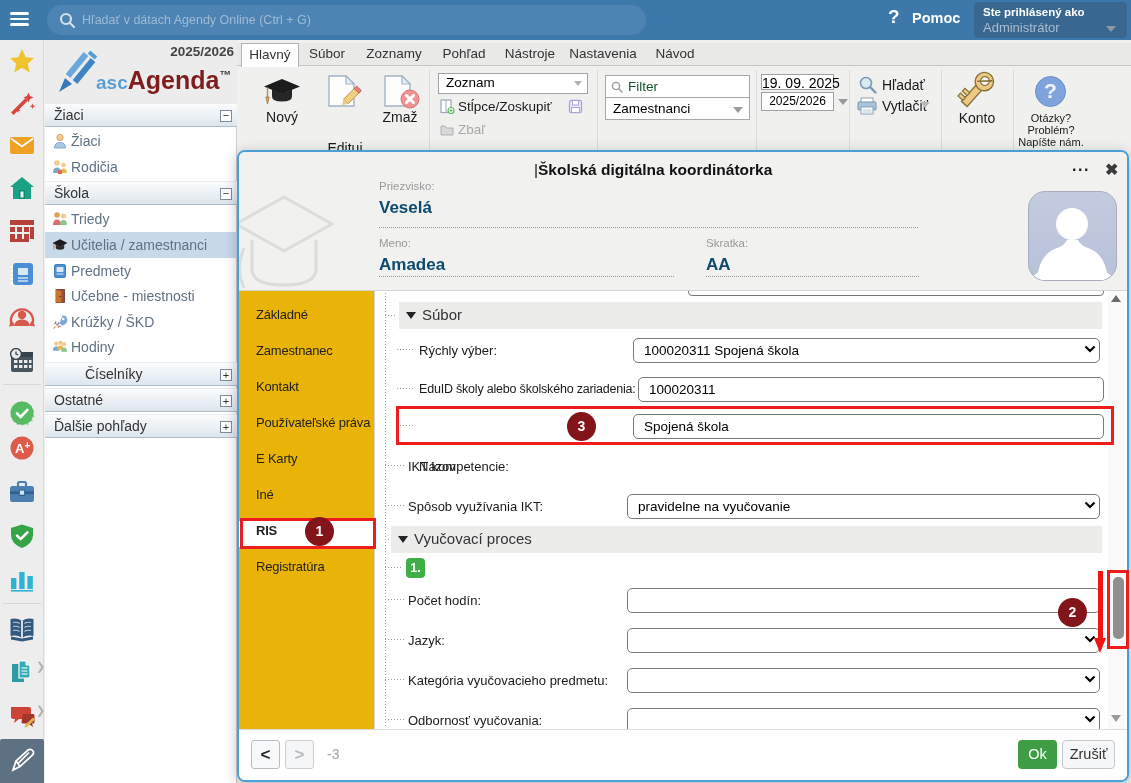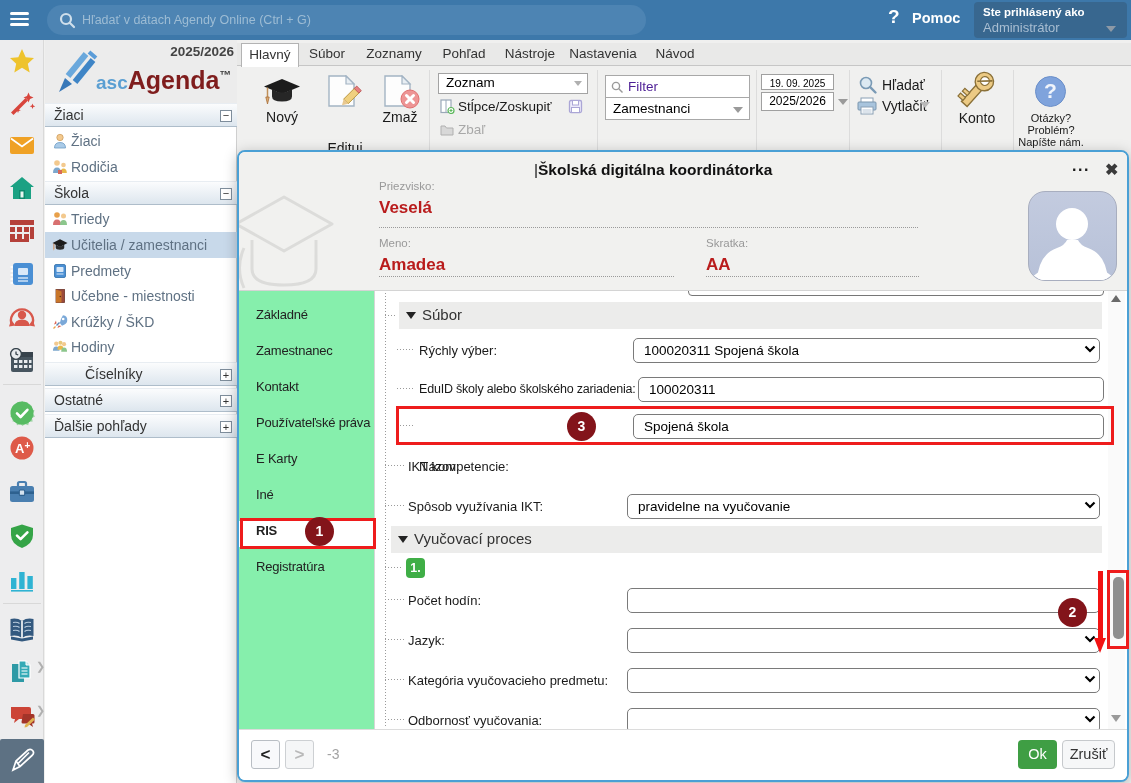--- a/index.html
+++ b/index.html
@@ -47,24 +47,24 @@
 .rlabel { position:absolute; font-size:14px; color:#1a1a1a; }
 .rsmall { position:absolute; font-size:13.5px; color:#1a1a1a; }
 
 
 .dialog { position:absolute; left:237px; top:150px; width:892px; height:632px; background:#fff; border:2px solid #4aa0d5; border-radius:8px; box-shadow:0 3px 14px rgba(0,0,0,0.25); }
 .dhead { position:absolute; left:0; top:0; width:888px; height:139px; background:#f1f1ef; border-bottom:1px solid #d4d4d4; border-radius:6px 6px 0 0; overflow:hidden; }
 .dtitle { position:absolute; left:295px; top:9px; font-size:15.5px; font-weight:bold; color:#111; }
 .ddots { position:absolute; left:833px; top:5px; font-size:16px; font-weight:bold; color:#1a1a1a; letter-spacing:1.5px; }
 .dx { position:absolute; left:866px; top:8px; font-size:16px; font-weight:bold; color:#3a3a3a; }
 .flabel { position:absolute; font-size:11.5px; color:#999; }
-.fval { position:absolute; font-size:17px; font-weight:bold; color:#b91c1c; }
+.fval { position:absolute; font-size:17px; font-weight:bold; color:#0c4a6e; }
 .dotline { position:absolute; height:1px; background-image:linear-gradient(to right,#9a9a9a 1px, transparent 1px); background-size:2px 1px; }
 
-.dnav { position:absolute; left:0; top:139px; width:135px; height:438px; background:#86efac; }
+.dnav { position:absolute; left:0; top:139px; width:135px; height:438px; background:#eab308; }
 .dnav-item { position:absolute; left:17px; font-size:13px; letter-spacing:-0.2px; color:#222; white-space:nowrap; }
 .dnav-line { position:absolute; left:135px; top:139px; width:1px; height:438px; background:#d6d6d6; }
 .dbody { position:absolute; left:136px; top:139px; width:733px; height:438px; background:#fff; overflow:hidden; }
 
 .secbar { position:absolute; background:#ececeb; height:27px; }
 .secbar .tri { position:absolute; left:7px; top:10px; width:0; height:0; border-left:5.5px solid transparent; border-right:5.5px solid transparent; border-top:7px solid #222; }
 .secbar .stxt { position:absolute; left:23px; top:4px; font-size:15px; color:#333; }
 .ctl { position:absolute; height:25px; background:#fff; border:1px solid #7a7a7a; border-radius:5px; font-size:13.5px; color:#000; line-height:23px; padding-left:10px; }
 .ctl .chev { position:absolute; right:3px; top:6px; }
 .stub { position:absolute; left:10px; height:1px; background-image:linear-gradient(to right,#9a9a9a 1px, transparent 1px); background-size:3px 1px; }
@@ -395,29 +395,29 @@
         <path d="M1,3 L5,3 L6.5,5 L13,5 L13,12 L1,12 Z" fill="#d8d8d8" stroke="#b0b0b0" stroke-width="1"></path>
       </svg>
     <div class="rsmall" style="left:221px;top:56px;color:#a8a8a8;">Zbaľ</div>
     <div class="rsep" style="left:360px;"></div>
 
     <div class="abs" style="left:368px;top:9px;width:145px;height:23px;background:#fff;border:1px solid #a8a8a8;">
       <svg style="position:absolute;left:5px;top:5px" width="13" height="13" viewBox="0 0 13 13">
           <circle cx="5" cy="5" r="3.6" fill="none" stroke="#9a9a9a" stroke-width="1.4"></circle>
           <line x1="7.8" y1="7.8" x2="11.5" y2="11.5" stroke="#9a9a9a" stroke-width="1.4"></line>
         </svg>
-      <div style="position:absolute;left:22px;top:3px;font-size:13.5px;color:#4c1d95;">Filter</div>
+      <div style="position:absolute;left:22px;top:3px;font-size:13.5px;color:#14532d;">Filter</div>
     </div>
     <div class="abs" style="left:368px;top:31px;width:145px;height:23px;background:#fff;border:1px solid #a8a8a8;">
       <div style="position:absolute;left:7px;top:3px;font-size:13.5px;color:#000;">Zamestnanci</div>
       <div style="position:absolute;right:6px;top:9px;width:0;height:0;border-left:5px solid transparent;border-right:5px solid transparent;border-top:6px solid #9a9a9a;"></div>
     </div>
     <div class="rsep" style="left:519px;"></div>
 
-    <div class="abs" style="left:524px;top:8px;width:73px;height:16px;background:#fff;border:1px solid #a0a0a0;font-size:10px;color:#000;text-align:center;line-height:17px;white-space:nowrap;">19. 09. 2025</div>
+    <div class="abs" style="left:524px;top:8px;width:73px;height:16px;background:#fff;border:1px solid #a0a0a0;font-size:14px;color:#000;text-align:center;line-height:17px;white-space:nowrap;">19. 09. 2025</div>
     <div class="abs" style="left:524px;top:26px;width:73px;height:19px;background:#fff;border:1px solid #a0a0a0;font-size:12px;color:#000;text-align:center;line-height:17px;white-space:nowrap;">2025/2026</div>
     <div class="abs" style="left:601px;top:33px;width:0;height:0;border-left:5px solid transparent;border-right:5px solid transparent;border-top:6px solid #9a9a9a;"></div>
     <div class="rsep" style="left:612px;"></div>
 
     <svg class="abs" style="left:621px;top:9px" width="20" height="20" viewBox="0 0 20 20">
         <circle cx="8" cy="8" r="5.5" fill="#dce9f2" stroke="#7a9ab5" stroke-width="1.6"></circle>
         <line x1="12.2" y1="12.2" x2="17.5" y2="17.5" stroke="#7a9ab5" stroke-width="2.4" stroke-linecap="round"></line>
       </svg>
     <div class="rlabel" style="left:645px;top:11px;">Hľadať</div>
     <svg class="abs" style="left:620px;top:31px" width="20" height="18" viewBox="0 0 20 18">

